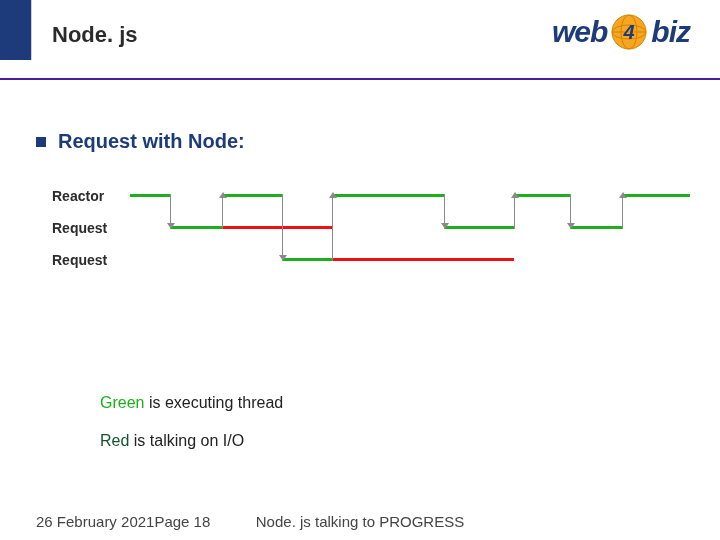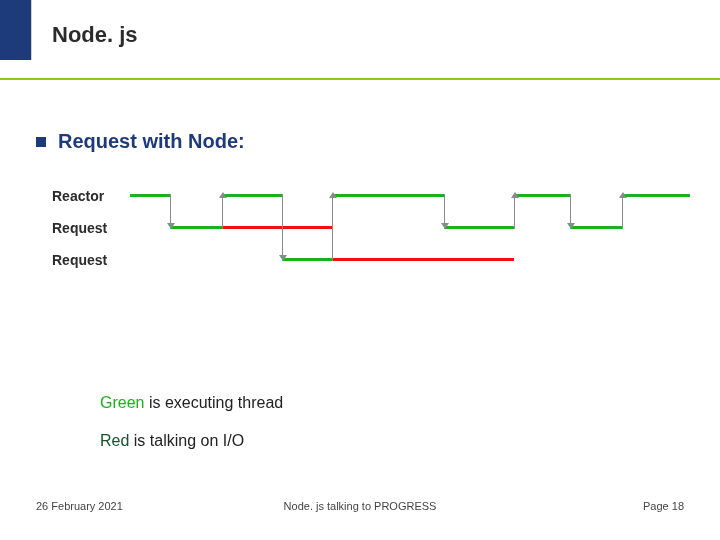--- a/index.html
+++ b/index.html
@@ -7,21 +7,21 @@
     width: 720px;
     height: 540px;
     background: #fff;
     font-family: Verdana, Arial, sans-serif;
     position: relative;
     overflow: hidden;
   }
   .header {
     position: relative;
     height: 80px;
-    border-bottom: 2px solid #84cc16;
+    border-bottom: 2px solid #4c1d95;
   }
   .header-left-stripe {
     position: absolute;
     left: 0; top: 0;
     width: 32px;
     height: 60px;
     background: #1d3a7a;
     border-right: 1px solid #cfcfcf;
   }
   .page-title {
@@ -136,38 +136,51 @@
     margin-top: 16px;
   }
   .legend.green-l { top: 378px; }
   .legend.red-l   { top: 416px; }
   .legend .g { color: #1cb01c; }
   .legend .r { color: #14532d; }
 
   .footer {
     position: absolute;
     left: 0; right: 0;
-    bottom: 28px;
-    display: flex;
-    justify-content: space-between;
+    bottom: 10px;
+    display: flex;
+    justify-content: flex-start;
     align-items: center;
     padding: 0 36px;
-    font-size: 11px;
+    font-size: 15px;
     color: #444;
   }
   .footer .date { }
   .footer .center { position: absolute; left: 50%; transform: translateX(-50%); }
   .footer .page { }
 </style>
 </head>
 <body>
 
 <div class="header">
   <div class="header-left-stripe"></div>
   <div class="page-title">Node. js</div>
+  <div class="logo">
+    <span class="web">web</span>
+    <span class="globe">
+      <svg width="40" height="40" viewBox="0 0 40 40">
+        <circle cx="20" cy="20" r="17" fill="#f6a623" stroke="#d68400" stroke-width="1"></circle>
+        <ellipse cx="20" cy="20" rx="17" ry="7" fill="none" stroke="#d68400" stroke-width="1"></ellipse>
+        <ellipse cx="20" cy="20" rx="8" ry="17" fill="none" stroke="#d68400" stroke-width="1"></ellipse>
+        <line x1="3" y1="20" x2="37" y2="20" stroke="#d68400" stroke-width="1"></line>
+        <text x="20" y="27" text-anchor="middle" font-size="20" font-weight="bold" font-style="italic" fill="#1d3a7a">4</text>
+      </svg>
+    </span>
+    <span class="biz">biz</span>
+  </div>
 </div>
 
 <div class="bullet-row">
   <div class="bullet-sq"></div>
   <div class="bullet-text">Request with Node:</div>
 </div>
 
 <div class="lane lane-reactor">
   <div class="lbl">Reactor</div>
 </div>

